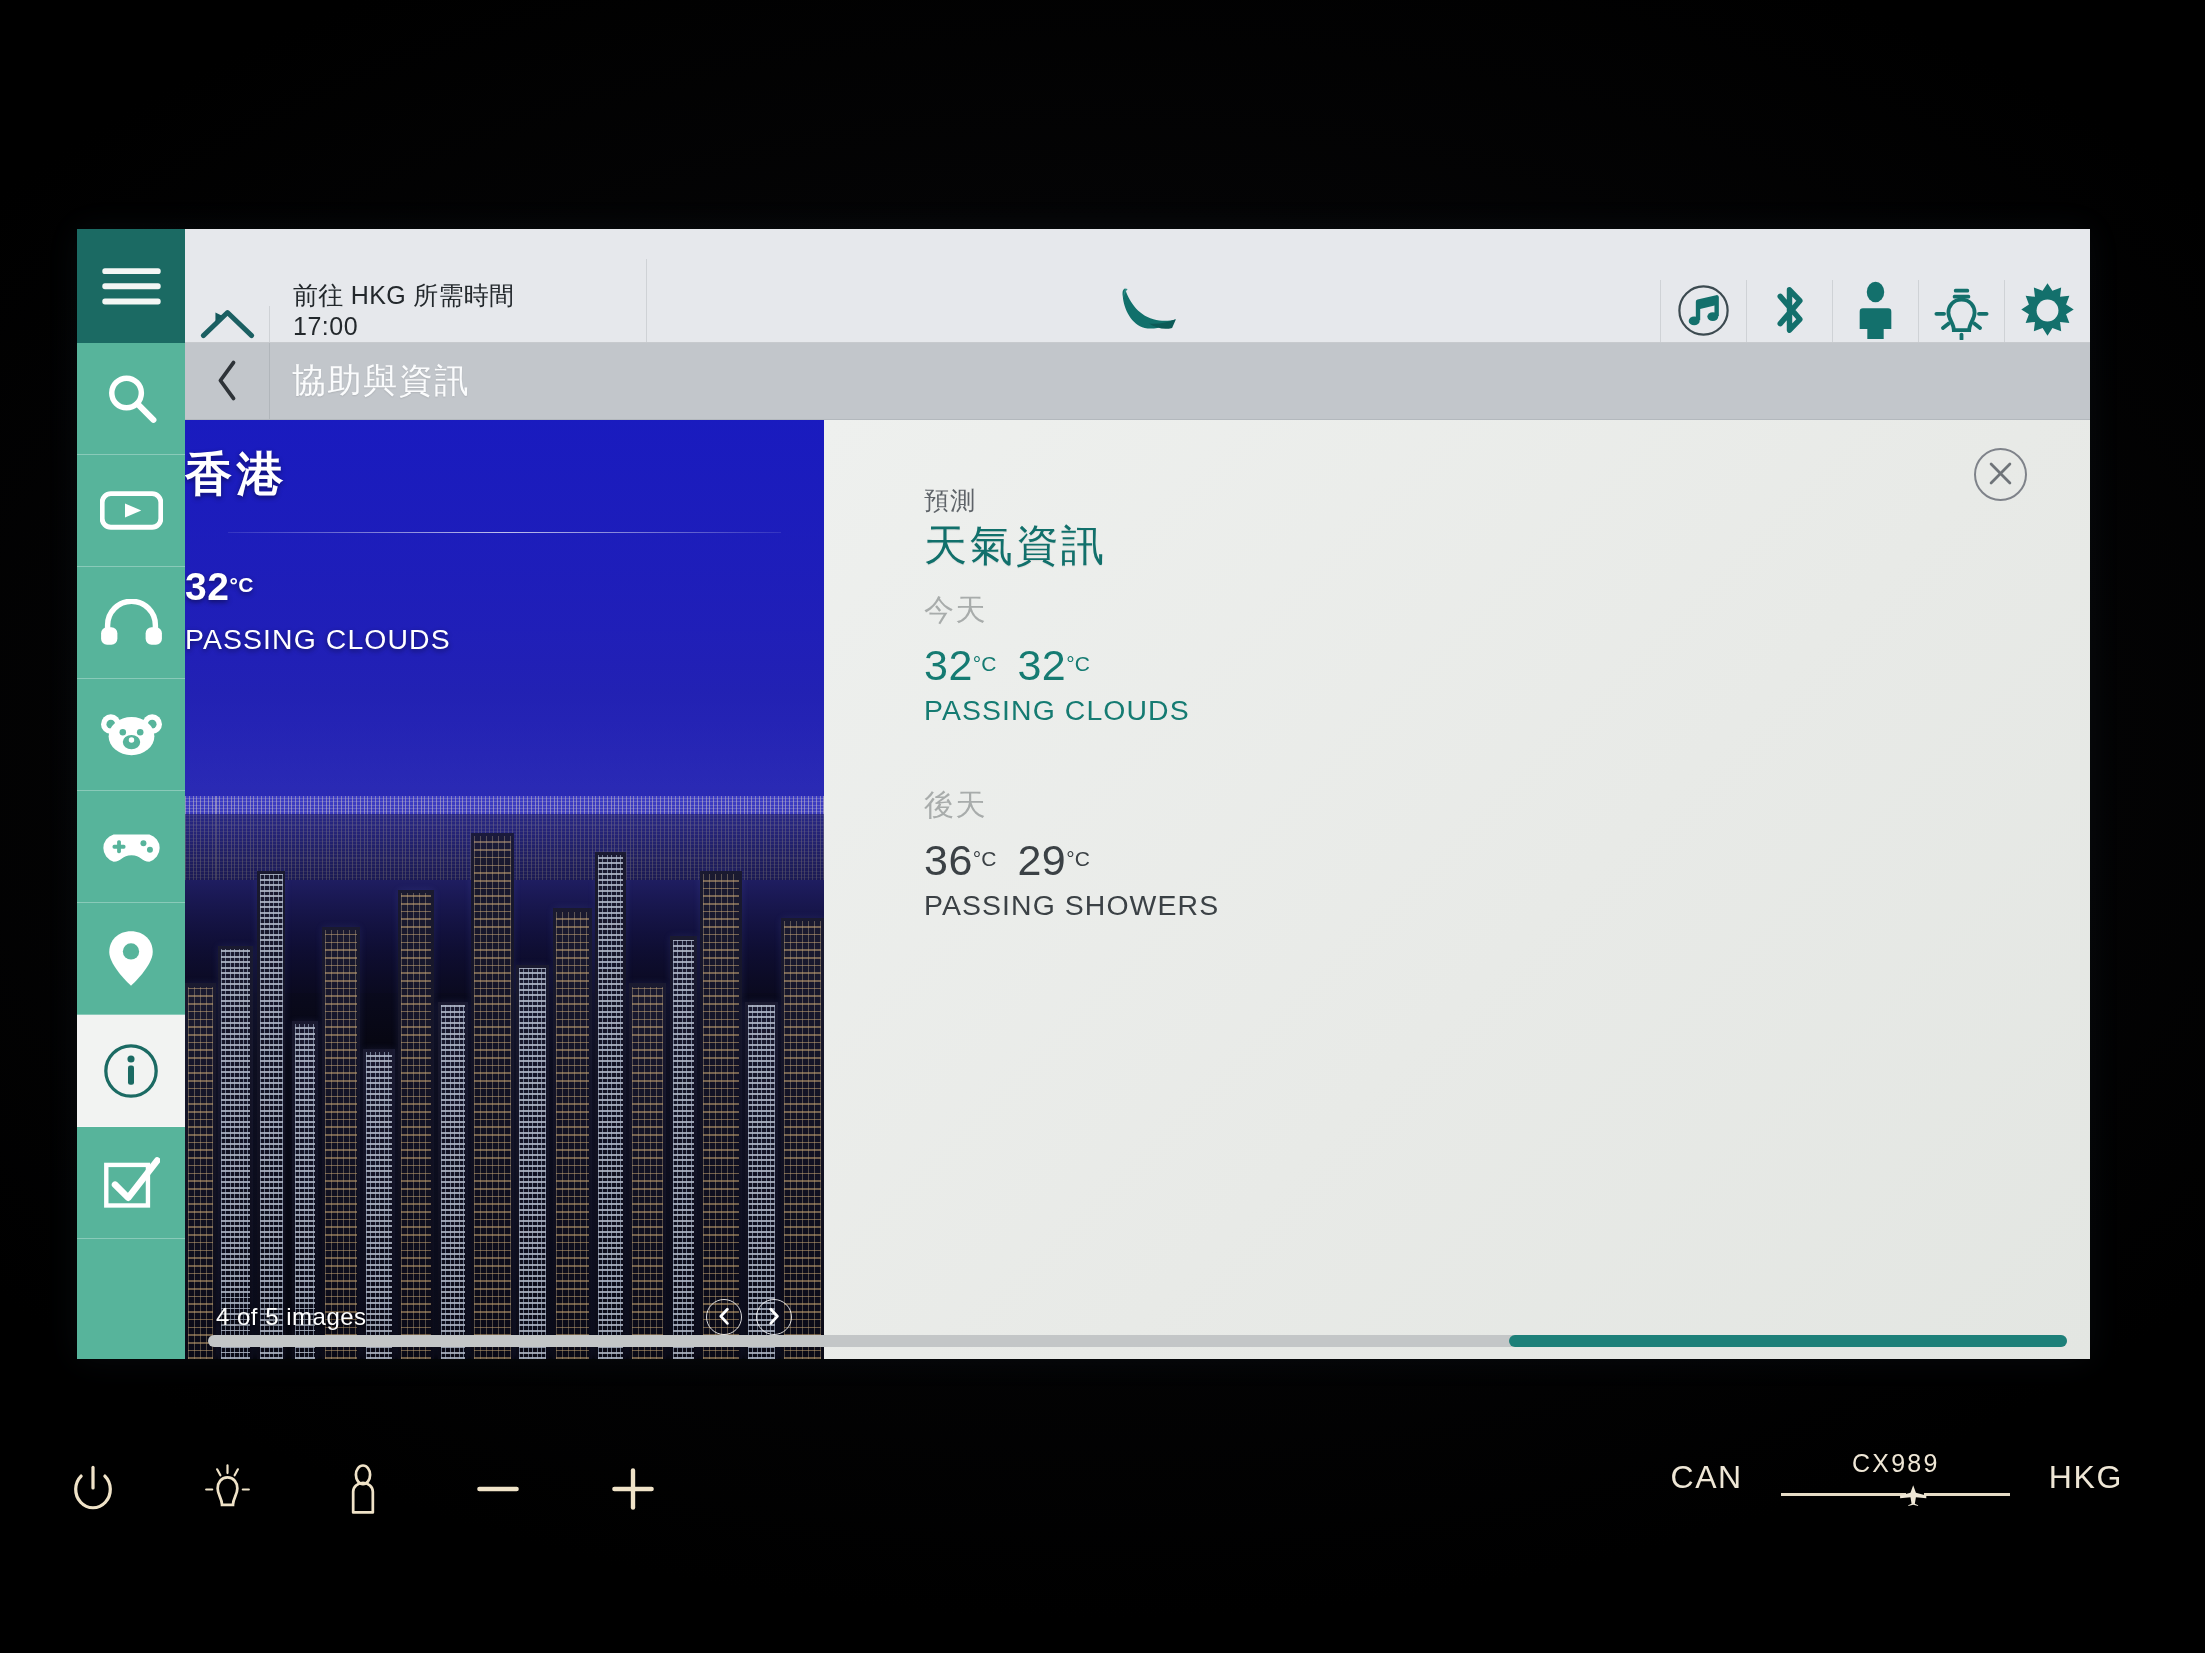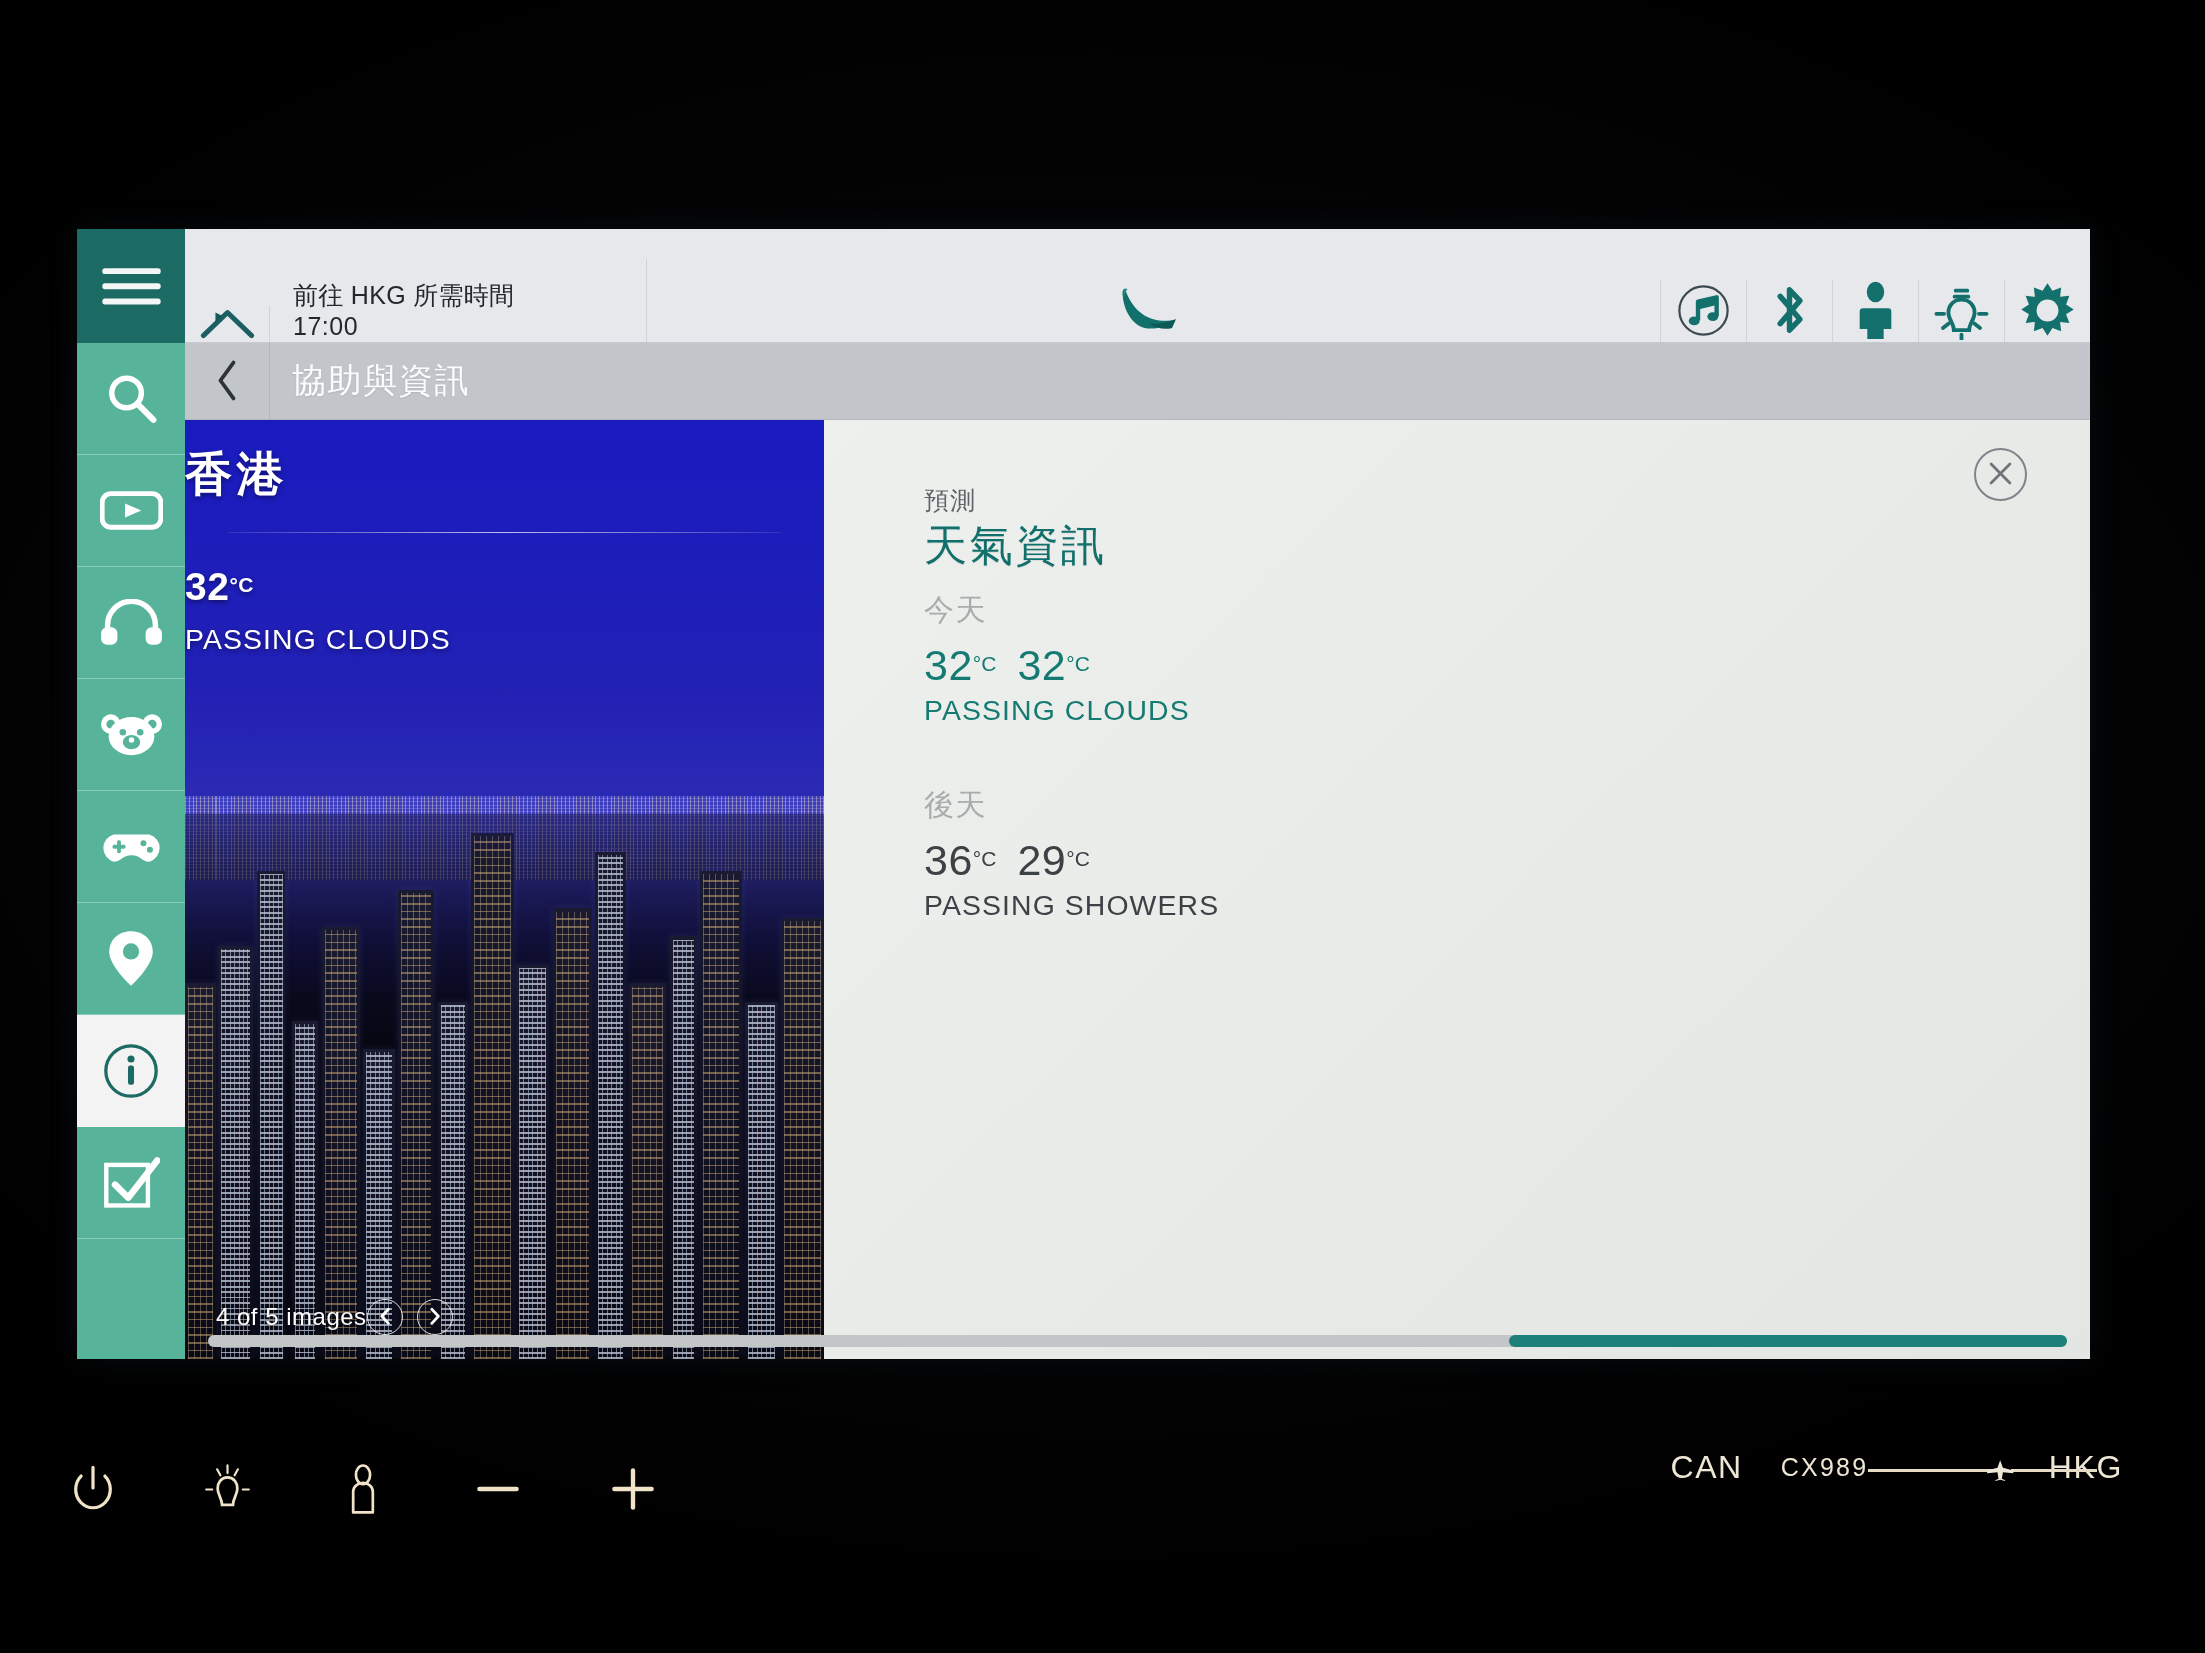--- a/index.html
+++ b/index.html
@@ -183,21 +183,21 @@
     font-size: 39px; font-weight: bold; letter-spacing: 0.5px;
     text-shadow: 0 1.6px 5.5px rgba(0,0,0,0.45);
   }
   #hero-temp .unit { font-size: 21px; font-weight: bold; vertical-align: 7.7px; }
   #hero-cond {
     margin-top: 14.2px; font-size: 28.4px; letter-spacing: 1.1px;
     text-shadow: 0 1.6px 5.5px rgba(0,0,0,0.45);
   }
   #hero-footer {
     position: absolute; left: 0; bottom: 24px; width: 100%;
-    display: flex; align-items: center; 
+    display: flex; align-items: center; justify-content: space-between;
     padding: 0 32px 0 31px;
   }
   #hero-count {
     color: #ffffff; font-size: 24px; letter-spacing: 0.5px;
     text-shadow: 0 1.1px 4.4px rgba(0,0,0,0.8);
   }
   #hero-nav { display: flex; gap: 14.2px; }
   .nav-circ {
     width: 36px; height: 36px; border-radius: 50%;
     border: 1.6px solid rgba(255,255,255,0.85);
@@ -260,21 +260,21 @@
   }
   .hw-btn { width: 53px; height: 60px; display: flex; align-items: center; justify-content: center; }
   #hw-right {
     position: absolute; right: 82px; top: 1449px;
     display: flex; align-items: center; gap: 0;
     color: #f0e6d2;
   }
   .apt { font-size: 32px; letter-spacing: 1.6px; color: #efe7d6; }
   #flightwrap {
     position: relative; margin: 0 38px; width: 230px;
-    display: flex; align-items: center;
+    display: flex; flex-direction: column; align-items: center;
   }
   #flightno { font-size: 25px; letter-spacing: 2.2px; color: #efe7d6; }
   #progline { position: relative; margin-top: 5.5px; width: 230px; height: 22px; }
   #progline .bar {
     position: absolute; top: 9.8px; height: 2.7px; background: #e6dcc6;
   }
   #progline .bar.l { left: 0; width: 125px; }
   #progline .bar.r { left: 143px; width: 86px; }
   #progline .plane { position: absolute; left: 118px; top: 0; }
 </style>

